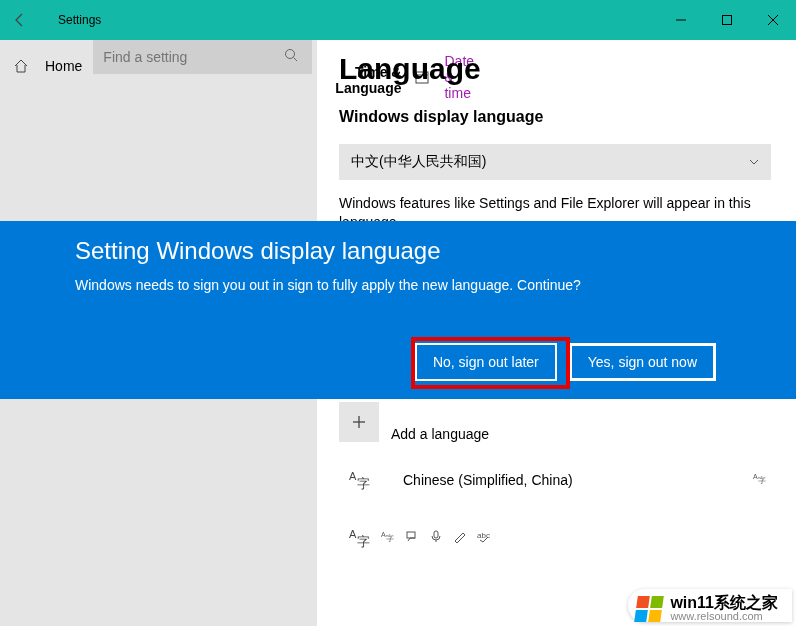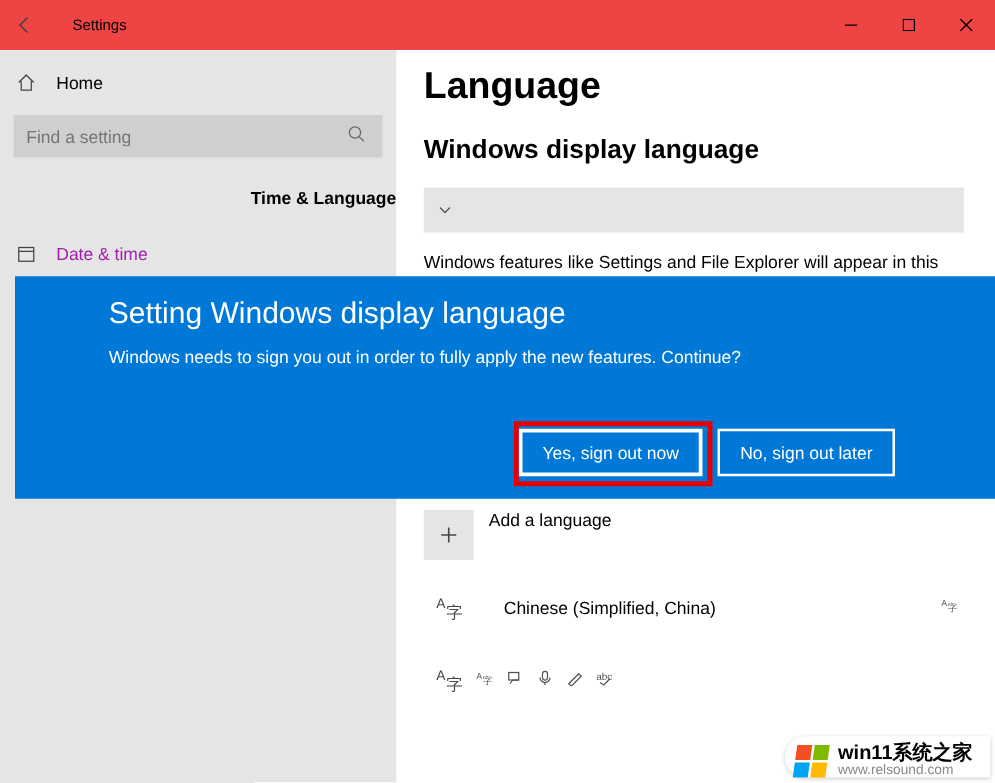--- a/index.html
+++ b/index.html
@@ -12,21 +12,21 @@
       width: 796px;
       height: 626px;
       background: #fff;
       position: relative;
       overflow: hidden;
     }
     .titlebar {
       height: 40px;
       display: flex;
       align-items: center;
-      background: #ef4444;
+      background: #14b8a6;
     }
     .back-btn {
       width: 40px;
       height: 40px;
       display: flex;
       align-items: center;
       justify-content: center;
       color: #444;
     }
     .titlebar-title {
@@ -48,21 +48,20 @@
       font-size: 11px;
     }
     .main {
       display: flex;
       height: calc(100% - 40px);
     }
     .sidebar {
       width: 317px;
       background: #e5e5e5;
       display: flex;
-      flex-direction: column;
     }
     .sidebar-home {
       height: 52px;
       display: flex;
       align-items: center;
       padding-left: 13px;
       font-size: 14px;
       color: #000;
     }
     .sidebar-home .icon {
@@ -119,21 +118,21 @@
       padding: 12px 22px;
       color: #000;
     }
     .page-title {
       font-size: 30px;
       font-weight: 600;
       margin-top: 0;
       margin-bottom: 22px;
     }
     .section-title {
-      font-size: 21px;
+      font-size: 16px;
       font-weight: 600;
       margin-bottom: 18px;
     }
     .dropdown {
       background: #e5e5e5;
       height: 36px;
       display: flex;
       align-items: center;
       justify-content: space-between;
       padding: 0 12px;
@@ -141,21 +140,21 @@
       width: 432px;
     }
     .desc {
       font-size: 14px;
       margin-top: 14px;
       width: 420px;
       line-height: 1.35;
     }
     .add-lang {
       display: flex;
-      align-items: flex-start;
+      align-items: flex-end;
       margin-top: 0;
     }
     .add-btn {
       width: 40px;
       height: 40px;
       background: #e5e5e5;
       display: flex;
       align-items: center;
       justify-content: center;
       font-size: 20px;
@@ -191,21 +190,21 @@
       font-size: 13px;
     }
     .lang-feats span {
       width: 18px;
       text-align: center;
     }
     
     .modal {
       position: absolute;
       top: 221px;
-      left: 12px;
+      left: 0;
       right: 0;
       height: 178px;
       background: #0078d7;
       color: #fff;
       padding: 16px 75px 18px 75px;
     }
     .modal-title {
       font-size: 24px;
       font-weight: 400;
       margin-bottom: 12px;
@@ -318,20 +317,21 @@
           </svg>
       </span>
       <span>Date &amp; time</span>
     </div>
   </div>
 
   <div class="content">
     <div class="page-title">Language</div>
     <div class="section-title">Windows display language</div>
     <div class="dropdown">
+      <span>中文(中华人民共和国)</span>
       <span>
         <svg width="10" height="10" viewBox="0 0 10 10">
             <path d="M1 3 L5 7 L9 3" stroke="#555" fill="none"></path>
           </svg>
       </span>
     </div>
     <div class="desc">Windows features like Settings and File Explorer will appear in this language.</div>
 
     <div style="height:170px"></div>
 
@@ -390,24 +390,24 @@
               <text x="0" y="9" font-size="8" fill="#555">abc</text>
               <path d="M3 11 L6 13 L11 8" stroke="#555" fill="none"></path>
             </svg></span>
       </div>
     </div>
   </div>
 </div>
 
 <div class="modal">
   <div class="modal-title">Setting Windows display language</div>
-  <div class="modal-text">Windows needs to sign you out in order to fully apply the new features. Continue?</div>
+  <div class="modal-text">Windows needs to sign you out in sign to fully apply the new language. Continue?</div>
   <div class="modal-btns">
+    <button class="btn">No, sign out later</button>
     <button class="btn" style="border-width:3px;">Yes, sign out now</button>
-    <button class="btn">No, sign out later</button>
   </div>
 </div>
 
 <div class="highlight-ring" style="left:411px; top:337px; width:159px; height:52px;"></div>
 
 <div class="watermark">
   <div class="wm-logo">
     <div style="background:#f25022"></div>
       <div style="background:#7fba00"></div>
     <div style="background:#00a4ef"></div>

